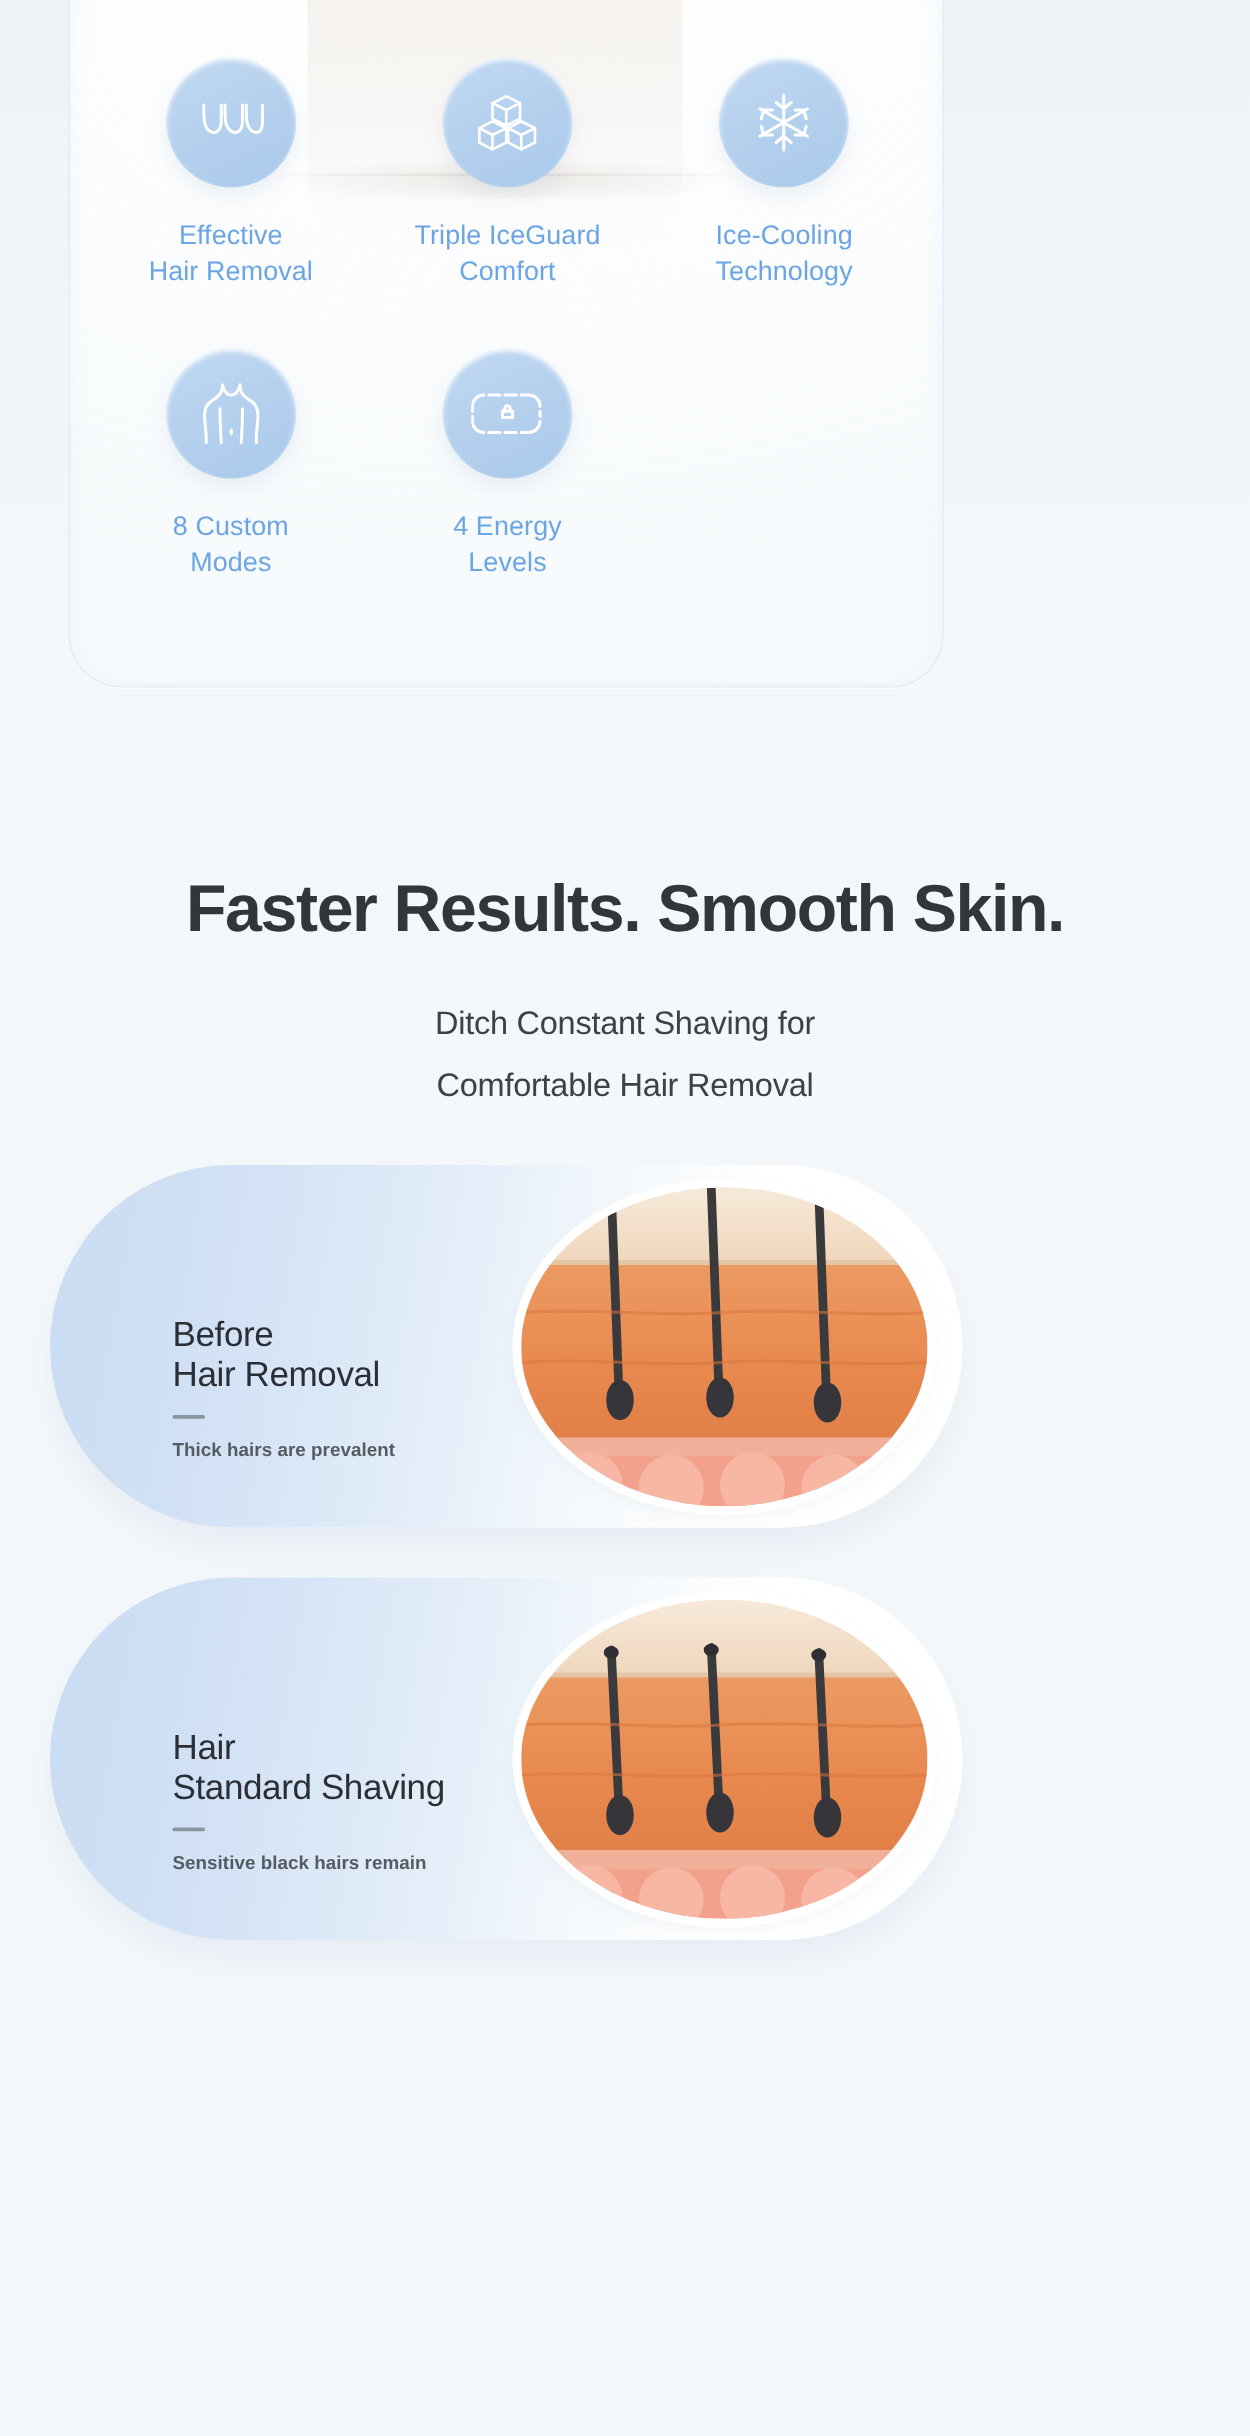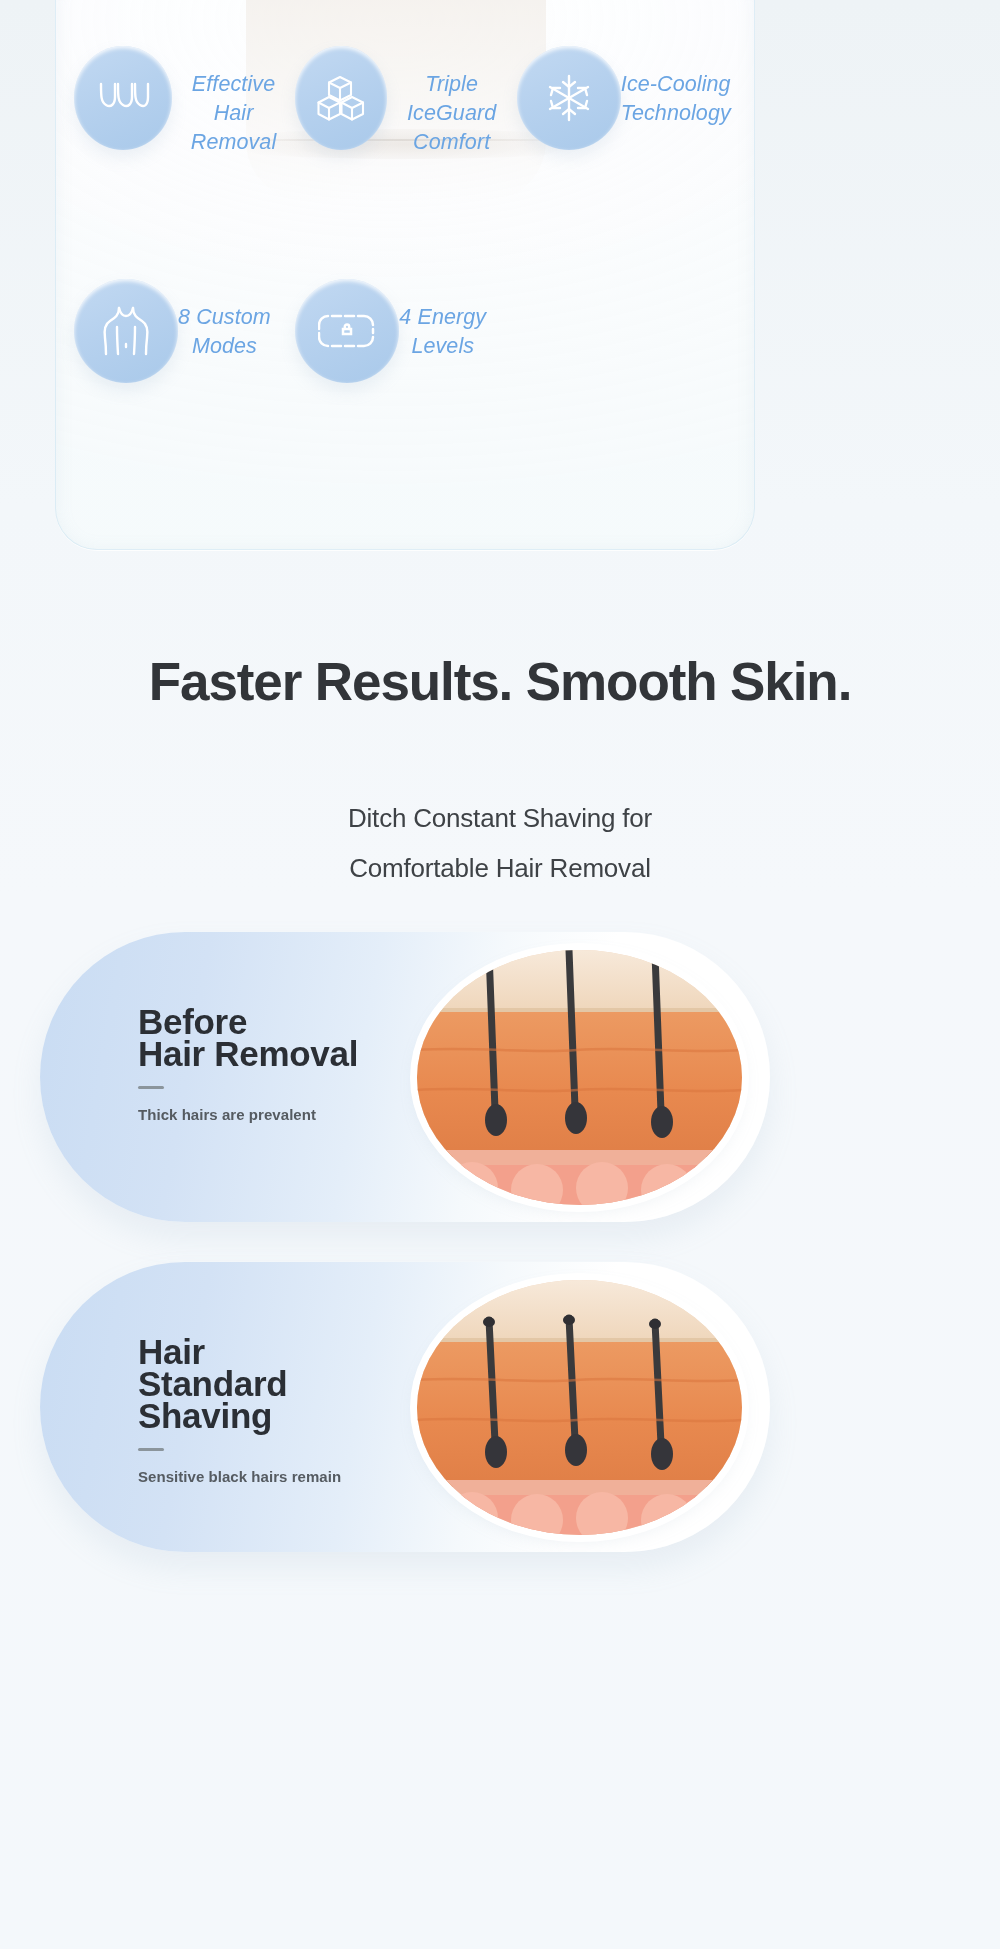--- a/index.html
+++ b/index.html
@@ -40,21 +40,21 @@
     position:absolute; left:145px; top:178px; width:400px; height:2px;
     background:linear-gradient(90deg,rgba(255,255,255,0),rgba(215,210,205,.65),rgba(255,255,255,0));
     border-radius:2px;
   }
 
   .feat-grid{
     position:absolute; left:0; top:0; width:700px; height:590px;
     display:grid; grid-template-columns:repeat(3,1fr); grid-template-rows:1fr 1fr;
     padding:85px 18px 40px 18px;
   }
-  .feat{ display:flex; flex-direction:row; align-items:flex-start;font-style:italic; }
+  .feat{ display:flex; flex-direction:column; align-items:center; }
   .badge{
     width:104px; height:104px; border-radius:50%;
     background:linear-gradient(155deg,#c2d9f2 0%,#b6d1ee 45%,#a9c9ea 100%);
     box-shadow:0 8px 16px rgba(150,175,200,.16), 0 2px 4px rgba(255,255,255,.9) inset;
     display:flex; align-items:center; justify-content:center;
     position:relative;
   }
   .badge::after{
     content:""; position:absolute; left:6px; right:-4px; top:10px; bottom:-8px;
     border-radius:50%; background:rgba(255,255,255,.35); z-index:-1;
@@ -62,21 +62,21 @@
   }
   .badge svg{ display:block; }
   .feat-label{
     margin-top:24px; text-align:center;
     font-size:21.5px; line-height:29px; letter-spacing:.1px;
     color:#6ba5e3; font-weight:400; white-space:pre-line;
   }
 
   
   .headline{
-    position:absolute; left:0; top:651px; width:1000px; text-align:center;
+    position:absolute; left:0; top:697px; width:1000px; text-align:center;
     font-size:53px; line-height:62px; font-weight:700; letter-spacing:-1.1px;
     color:#323539;
   }
   .subhead{
     position:absolute; left:0; top:793px; width:1000px; text-align:center;
     font-size:26px; line-height:50px; font-weight:400; letter-spacing:-.2px;
     color:#3e4246; white-space:pre-line;
   }
 
   
@@ -87,22 +87,22 @@
     box-shadow:0 16px 30px rgba(150,175,200,.14);
     overflow:hidden;
   }
   #card-before{ top:932px; }
   #card-after { top:1262px; }
 
   .compare-text{
     position:absolute; left:98px; top:74px; width:290px;
   }
   .compare-title{
-    font-size:35px; line-height:32px; font-weight:700; letter-spacing:-.3px;
-    color:#2b2f35; white-space:pre-line;
+    font-size:28px; line-height:32px; font-weight:400; letter-spacing:-.3px;
+    color:#2b2f35; white-space:pre-line;margin-top:46px;
   }
   .divider{
     width:26px; height:3px; background:#8b959c; border-radius:2px; margin:16px 0 14px 0;
   }
   .compare-cap{
     font-size:15px; line-height:24px; color:#555b61; letter-spacing:.05px; font-weight:700;
   }
 
   
   .skin-wrap{

